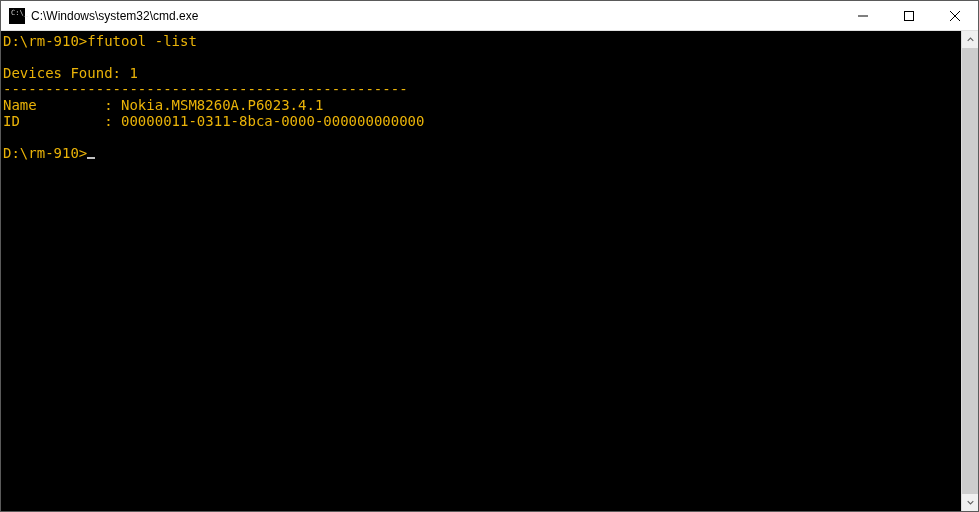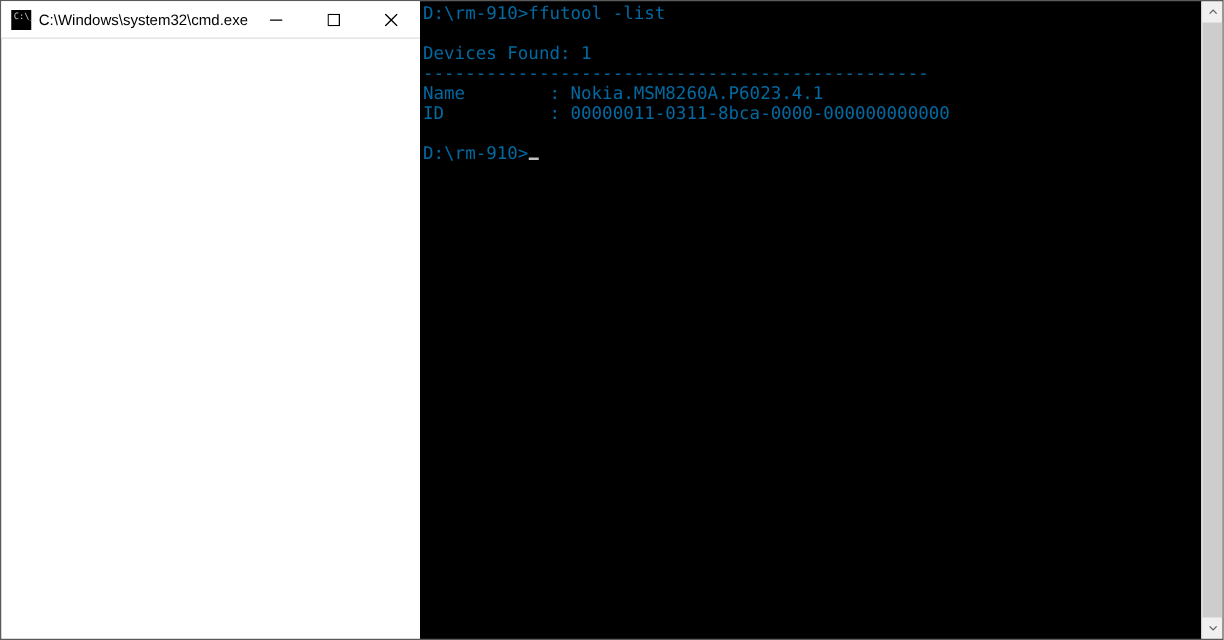--- a/index.html
+++ b/index.html
@@ -12,20 +12,21 @@
       background: #fff;
       width: 979px;
       height: 512px;
       overflow: hidden;
     }
     .window {
       width: 979px;
       height: 512px;
       border: 1px solid #5a5a5a;
       display: flex;
+      flex-direction: column;
       background: #fff;
     }
     .titlebar {
       height: 30px;
       background: #fff;
       display: flex;
       align-items: center;
       border-bottom: 1px solid #e0e0e0;
       flex-shrink: 0;
     }
@@ -75,21 +76,21 @@
     }
     .content-area {
       flex: 1;
       display: flex;
       background: #000;
       overflow: hidden;
     }
     .terminal {
       flex: 1;
       background: #000;
-      color: #0369a1;
+      color: #eab308;
       font-family: "NSimSun", "SimSun", "Consolas", monospace;
       font-size: 14px;
       line-height: 16px;
       padding: 2px 0 0 2px;
       white-space: pre;
       overflow: hidden;
     }
     .scrollbar {
       width: 17px;
       background: #f0f0f0;

